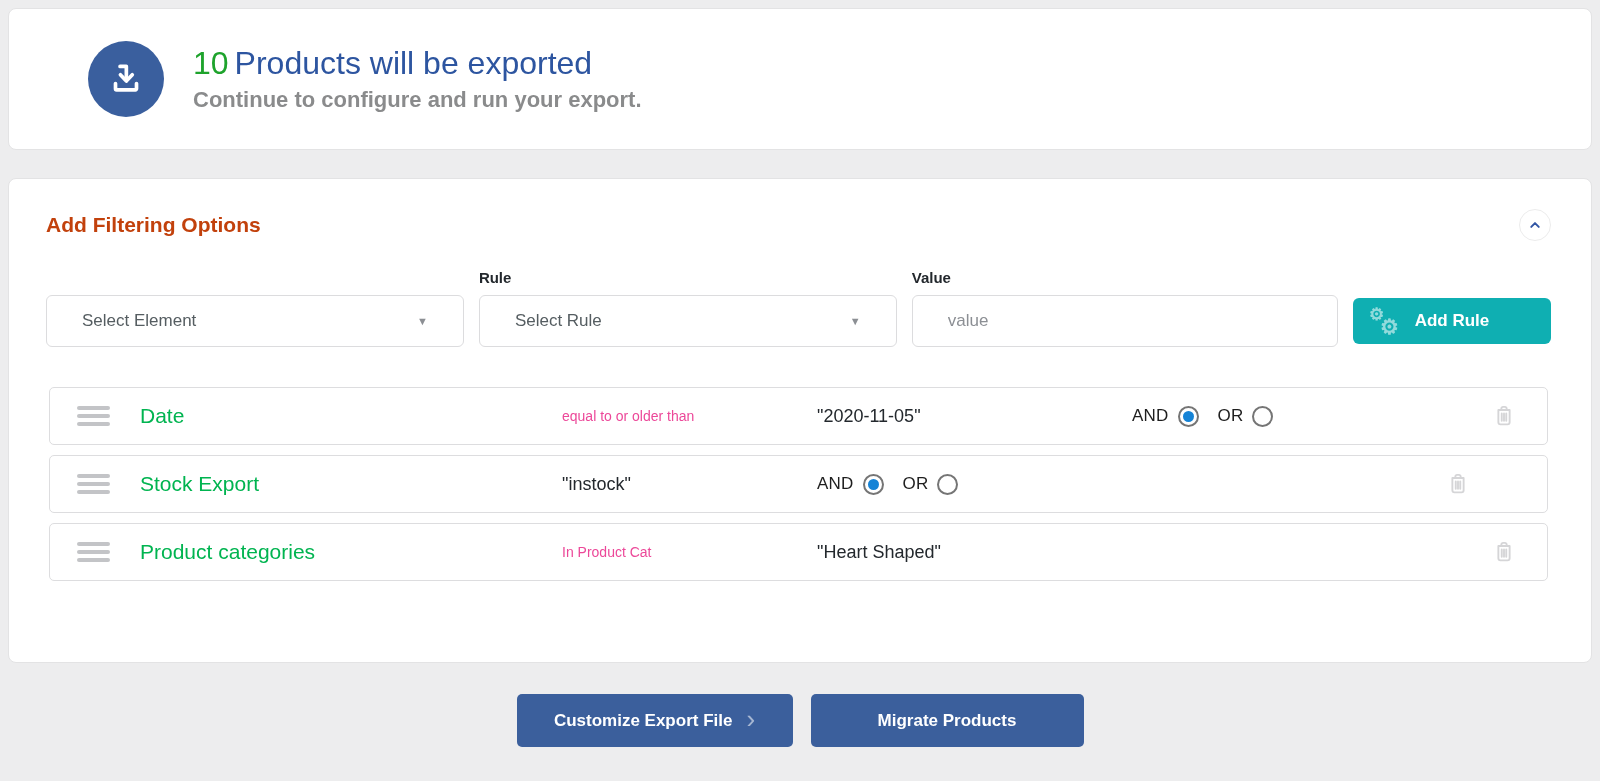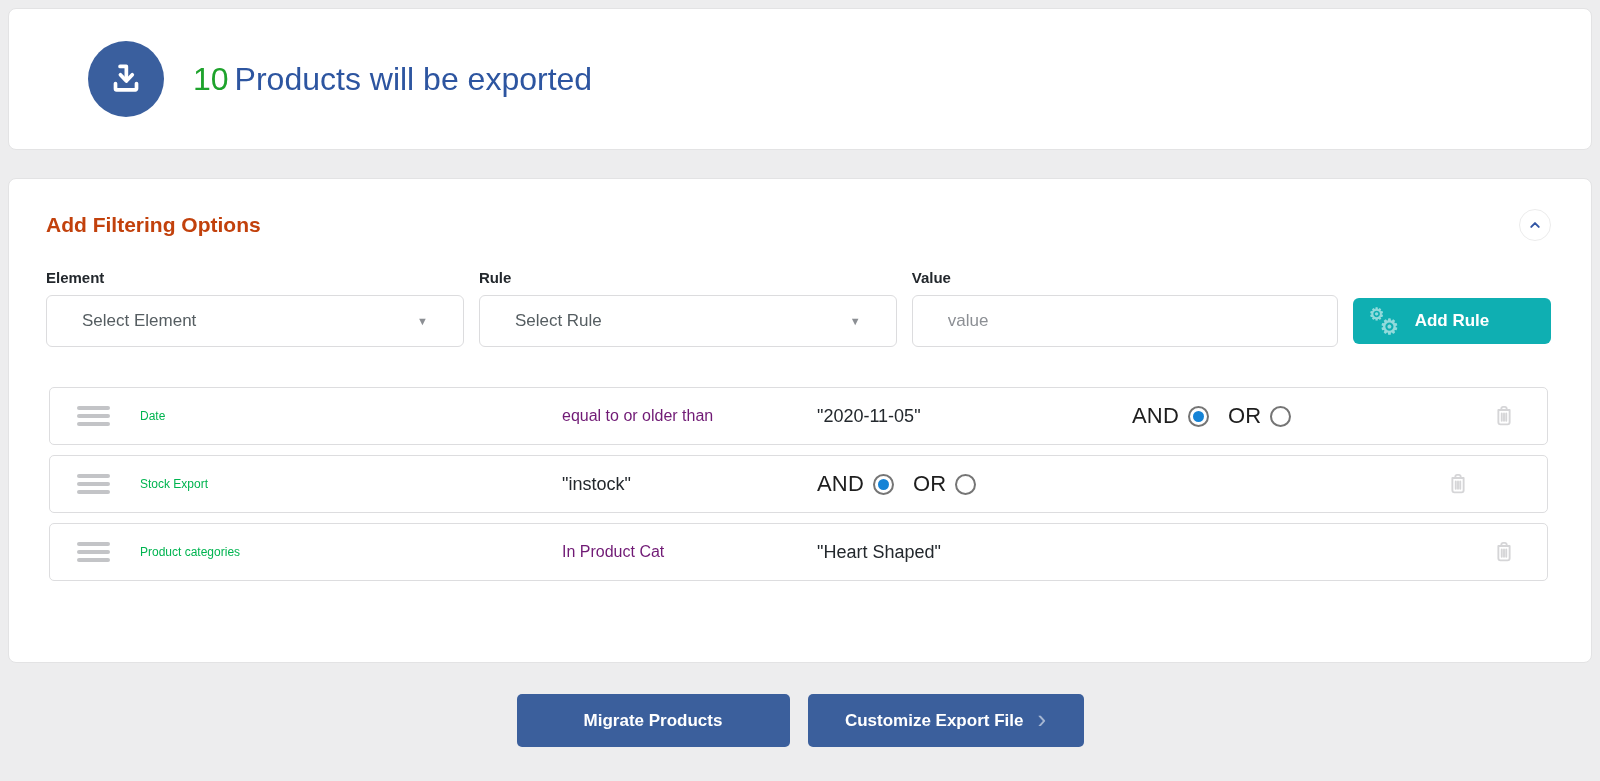--- a/index.html
+++ b/index.html
@@ -116,24 +116,24 @@
     height: 58px;
     display: grid;
     grid-template-columns: 38px 447px 255px 315px 1fr 46px;
     align-items: center;
     padding: 0 28px 0 27px;
     margin-bottom: 10px;
     background: #fff;
   }
   .drag-handle { display: flex; flex-direction: column; gap: 4px; cursor: grab; }
   .drag-handle span { width: 33px; height: 4px; background: #c3c4c7; border-radius: 2px; }
-  .rule-element { font-size: 12px; color: #00b450; padding-left: 25px; }
-  .rule-condition { font-size: 16px; color: #701a75; }
+  .rule-element { font-size: 21px; color: #00b450; padding-left: 25px; }
+  .rule-condition { font-size: 14px; color: #ec4899; }
   .rule-value { font-size: 18px; color: #23282d; }
-  .logic-group { display: flex; align-items: center; gap: 9px; font-size: 22px; color: #1e1e1e; }
+  .logic-group { display: flex; align-items: center; gap: 9px; font-size: 17px; color: #1e1e1e; }
   .logic-group .lbl { font-weight: normal; letter-spacing: 0.2px; }
   .radio {
     width: 21px; height: 21px; border-radius: 50%;
     border: 2px solid #757575; background: #fff;
     display: inline-flex; align-items: center; justify-content: center;
     cursor: pointer; margin-right: 10px;
   }
   .radio.checked::after {
     content: ""; width: 11px; height: 11px; border-radius: 50%;
     background: #1583d6;
@@ -166,36 +166,36 @@
     <svg width="42" height="42" viewBox="0 0 24 24" fill="none" stroke="#ffffff" stroke-width="2.1" stroke-linecap="round" stroke-linejoin="round">
       <path d="M8.6 4.8 h3.6 v6.2"></path>
       <path d="M8.8 9.6 L12.2 13.2 L15.6 9.6"></path>
       <path d="M6 14.6 V17.6 a0.6 0.6 0 0 0 0.6 0.6 H17.4 a0.6 0.6 0 0 0 0.6 -0.6 V14.6"></path>
     </svg>
   </div>
   <div class="summary-text">
     <div class="summary-title">
       <span class="count">10</span><span>Products will be exported</span>
     </div>
+    <div class="summary-subtitle">Continue to configure and run your export.</div>
   </div>
 </div>
 
 <div class="card filter-card">
   <div class="filter-header">
     <div class="filter-title">Add Filtering Options</div>
     <button class="collapse-btn">
       <svg width="18" height="18" viewBox="0 0 24 24" fill="none" stroke="#3155a4" stroke-width="2.6" stroke-linecap="round" stroke-linejoin="round">
         <path d="M7 14.5 L12 9.5 L17 14.5"></path>
       </svg>
     </button>
   </div>
 
   <div class="form-row">
     <div>
-      <div class="field-label">Element</div>
       <div class="select-box">
         <span>Select Element</span>
         <span class="select-caret">▼</span>
       </div>
     </div>
     <div>
       <div class="field-label">Rule</div>
       <div class="select-box">
         <span>Select Rule</span>
         <span class="select-caret">▼</span>
@@ -285,20 +285,20 @@
           <line x1="12" y1="10.8" x2="12" y2="16.6"></line>
           <line x1="13.8" y1="10.8" x2="13.8" y2="16.6"></line>
         </svg>
       </button>
     </div>
 
   </div>
 </div>
 
 <div class="actions-row">
-  <button class="primary-btn migrate-btn">
-    <span>Migrate Products</span>
-  </button>
   <button class="primary-btn customize-btn">
     <span>Customize Export File</span>
     <span class="chev">›</span>
   </button>
+  <button class="primary-btn migrate-btn">
+    <span>Migrate Products</span>
+  </button>
 </div>
 
 </body></html>

